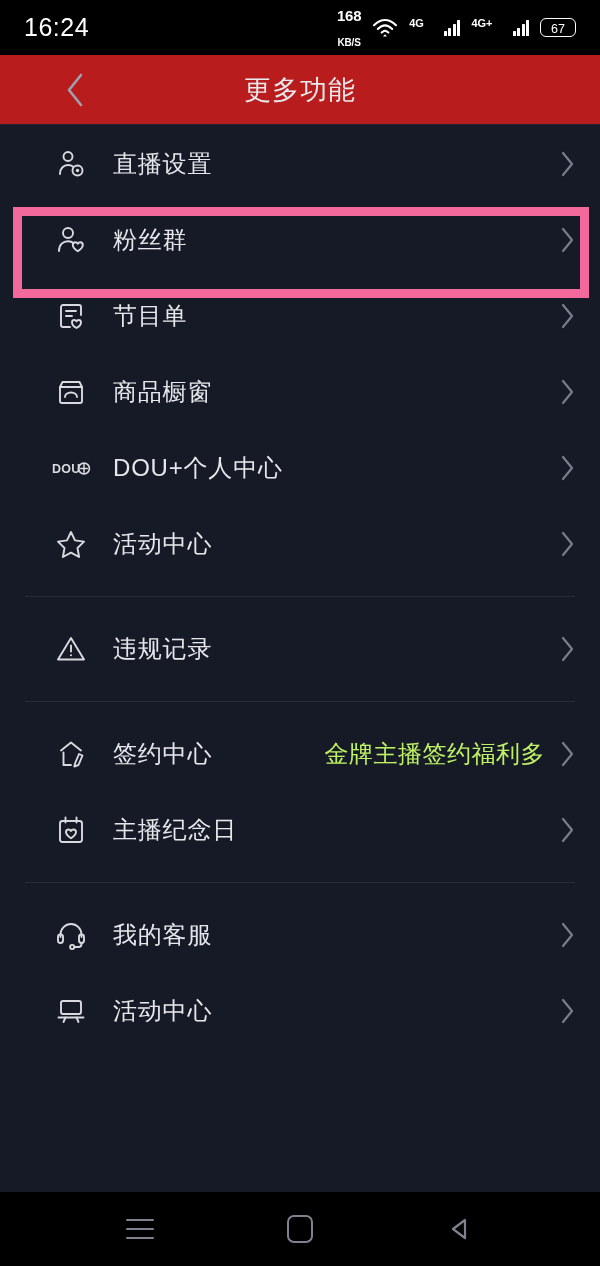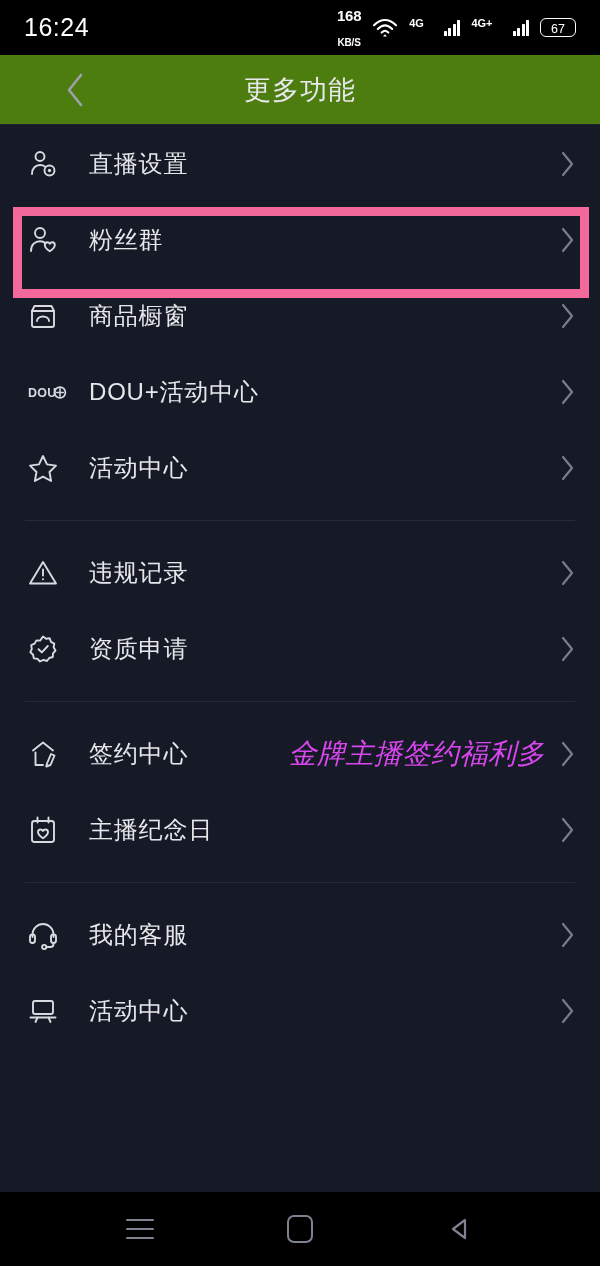--- a/index.html
+++ b/index.html
@@ -52,21 +52,21 @@
     width:36px; height:19px;
     border:1.8px solid #fff; border-radius:6px;
     display:flex; align-items:flex-end; justify-content:center;
     font-size:12.5px; font-weight:500;
   }
 
   
   .header {
     position:absolute; top:55px; left:0;
     width:600px; height:70px;
-    background:#4d7c0f;
+    background:#b91c1c;
     display:flex; align-items:center;
     border-bottom:1px solid #1E2230;
     padding-left:40px;
   }
   .back-btn {
     width:70px; height:70px;
     display:flex; align-items:center; justify-content:center;
     cursor:pointer;
   }
   .header-title {
@@ -79,43 +79,42 @@
 
   
   .list {
     position:absolute; top:126px; left:0;
     width:600px;
   }
   .row {
     position:relative;
     height:76px;
     display:flex; align-items:center;
-    padding:0 25px 0 27px;
+    padding:0 25px 0 51px;
     cursor:pointer;
   }
   .row-icon {
     width:40px; height:40px;
-    display:flex; align-items:center; 
+    display:flex; align-items:center; justify-content:center;
     flex:0 0 40px;
     color:#D8DAE0;
   }
   .row-label {
     margin-left:22px;
     font-size:24px;
     color:#E6E7EB;
     letter-spacing:0.8px;
     white-space:nowrap;
   }
   .row-value {
     margin-left:auto;
-    font-size:28px;
-    color:#d946ef;
+    font-size:24px;
+    color:#bef264;
     letter-spacing:0.5px;
     white-space:nowrap;
-    font-style:italic;
   }
   .row-chevron {
     margin-left:14px;
     flex:0 0 auto;
     display:flex; align-items:center;
     color:#787D8B;
   }
   .row-chevron.push { margin-left:auto; }
 
   .divider {
@@ -252,20 +251,35 @@
           </svg>
         </span>
         <span class="row-label">粉丝群</span>
         <span class="row-chevron push">
           <svg width="16" height="28" viewBox="0 0 16 28">
               <path d="M4 3 L13 14 L4 25" stroke="#787D8B" stroke-width="2.2" fill="none" stroke-linecap="round" stroke-linejoin="round"></path>
             </svg>
         </span>
       </div>
 
+      <div class="row">
+        <span class="row-icon">
+          <svg width="32" height="32" viewBox="0 0 32 32" fill="none" stroke="#D8DAE0" stroke-width="1.9" stroke-linecap="round" stroke-linejoin="round">
+            <path d="M26 15 V7 C26 5.9 25.1 5 24 5 H8 C6.9 5 6 5.9 6 7 V25 C6 26.1 6.9 27 8 27 H15"></path>
+            <path d="M11 11 H21 M11 16 H17"></path>
+            <path d="M21.5 28 C21.5 28 17 25.4 17 22.4 C17 20.9 18.2 20 19.4 20 C20.3 20 21.1 20.5 21.5 21.3 C21.9 20.5 22.7 20 23.6 20 C24.8 20 26 20.9 26 22.4 C26 25.4 21.5 28 21.5 28 Z"></path>
+          </svg>
+        </span>
+        <span class="row-label">节目单</span>
+        <span class="row-chevron push">
+          <svg width="16" height="28" viewBox="0 0 16 28">
+              <path d="M4 3 L13 14 L4 25" stroke="#787D8B" stroke-width="2.2" fill="none" stroke-linecap="round" stroke-linejoin="round"></path>
+            </svg>
+        </span>
+      </div>
 
       <div class="row">
         <span class="row-icon">
           <svg width="32" height="32" viewBox="0 0 32 32" fill="none" stroke="#D8DAE0" stroke-width="1.9" stroke-linecap="round" stroke-linejoin="round">
             <path d="M5 11 L7.5 6 H24.5 L27 11 V25 C27 26.1 26.1 27 25 27 H7 C5.9 27 5 26.1 5 25 Z"></path>
             <path d="M5 11 H27"></path>
             <path d="M10 21 C10 18.5 12.5 16.5 16 16.5 C19.5 16.5 22 18.5 22 21"></path>
           </svg>
         </span>
         <span class="row-label">商品橱窗</span>
@@ -278,21 +292,21 @@
 
 
       <div class="row">
         <span class="row-icon">
           <svg width="40" height="20" viewBox="0 0 40 20">
             <text x="1" y="15" font-family="Liberation Sans, sans-serif" font-size="12.5" font-weight="700" fill="#D8DAE0" letter-spacing="0.2">DOU</text>
             <circle cx="33" cy="10.5" r="5.4" fill="none" stroke="#D8DAE0" stroke-width="1.7"></circle>
             <path d="M33 6.6 V14.3 M29.7 10.5 H36.3" stroke="#D8DAE0" stroke-width="1.5" stroke-linecap="round"></path>
           </svg>
         </span>
-        <span class="row-label">DOU+活动中心</span>
+        <span class="row-label">DOU+个人中心</span>
         <span class="row-chevron push">
           <svg width="16" height="28" viewBox="0 0 16 28">
               <path d="M4 3 L13 14 L4 25" stroke="#787D8B" stroke-width="2.2" fill="none" stroke-linecap="round" stroke-linejoin="round"></path>
             </svg>
         </span>
       </div>
 
       <div class="row">
         <span class="row-icon">
           <svg width="32" height="32" viewBox="0 0 32 32" fill="none" stroke="#D8DAE0" stroke-width="1.9" stroke-linejoin="round">
@@ -321,34 +335,20 @@
           </svg>
         </span>
         <span class="row-label">违规记录</span>
         <span class="row-chevron push">
           <svg width="16" height="28" viewBox="0 0 16 28">
               <path d="M4 3 L13 14 L4 25" stroke="#787D8B" stroke-width="2.2" fill="none" stroke-linecap="round" stroke-linejoin="round"></path>
             </svg>
         </span>
       </div>
 
-      <div class="row">
-        <span class="row-icon">
-          <svg width="32" height="32" viewBox="0 0 32 32" fill="none" stroke="#D8DAE0" stroke-width="1.9" stroke-linecap="round" stroke-linejoin="round">
-            <path d="M16 3.5 L19 5.8 L22.7 5.3 L24 8.8 L27.3 10.6 L26.6 14.3 L28.5 17.5 L26 20.3 L25.8 24 L22.2 25 L20 28 L16.4 26.9 L13 28.5 L10.5 25.8 L6.8 25.4 L6.1 21.8 L3.4 19.2 L4.8 15.8 L4.2 12.1 L7.6 10.6 L9.4 7.4 L13.1 7.6 Z"></path>
-            <path d="M11.5 16.2 L14.8 19.4 L20.8 13"></path>
-          </svg>
-        </span>
-        <span class="row-label">资质申请</span>
-        <span class="row-chevron push">
-          <svg width="16" height="28" viewBox="0 0 16 28">
-              <path d="M4 3 L13 14 L4 25" stroke="#787D8B" stroke-width="2.2" fill="none" stroke-linecap="round" stroke-linejoin="round"></path>
-            </svg>
-        </span>
-      </div>
     </div>
 
     <div class="divider"></div>
 
     <div>
 
       <div class="row">
         <span class="row-icon">
           <svg width="32" height="32" viewBox="0 0 32 32" fill="none" stroke="#D8DAE0" stroke-width="1.9" stroke-linecap="round" stroke-linejoin="round">
             <path d="M6 12.5 L16 4.5 L26 12.5"></path>

